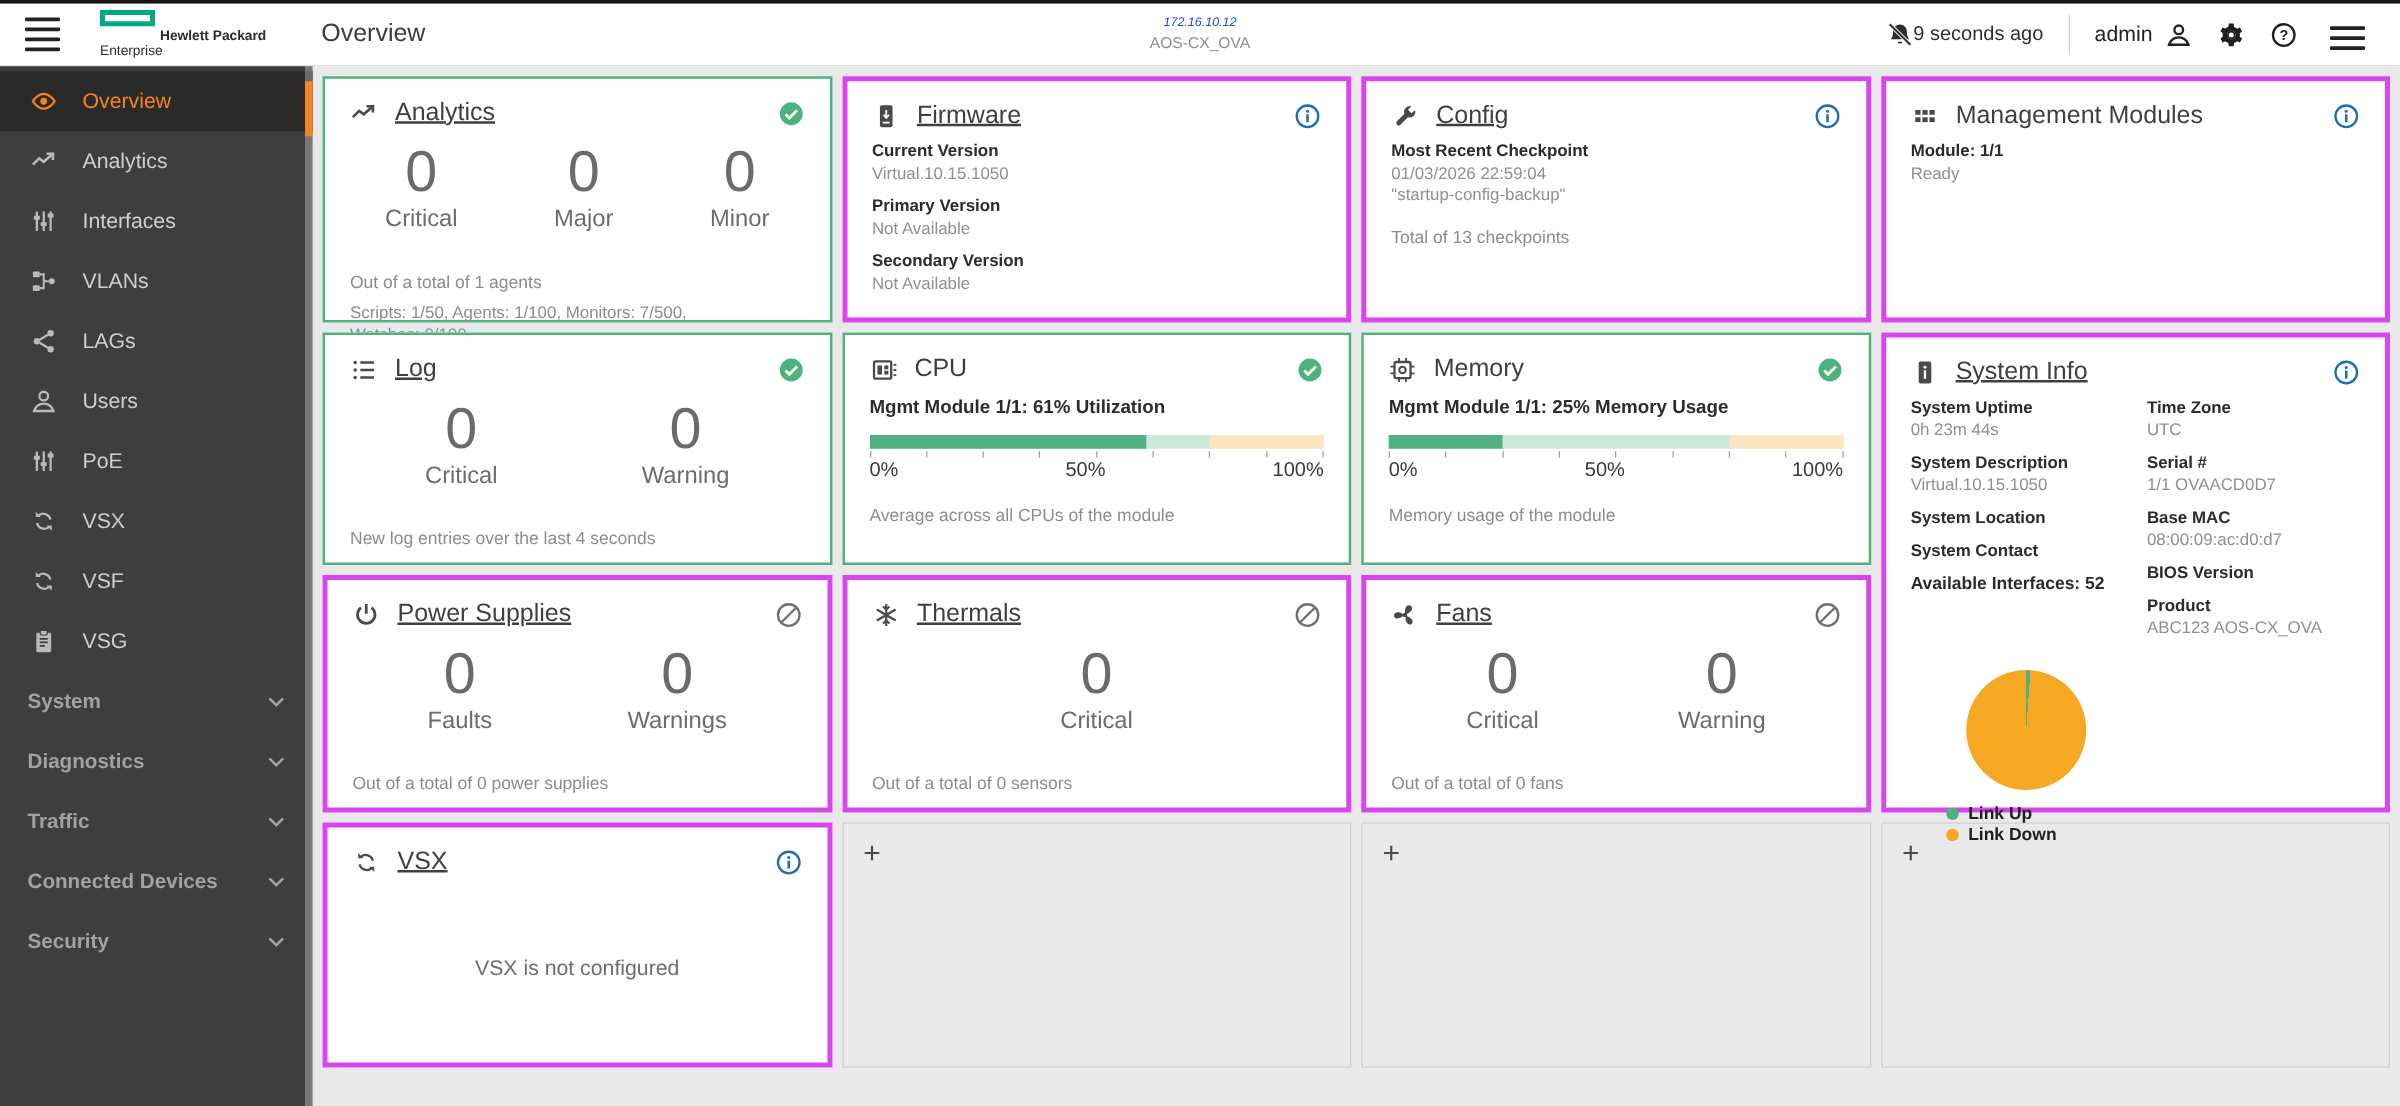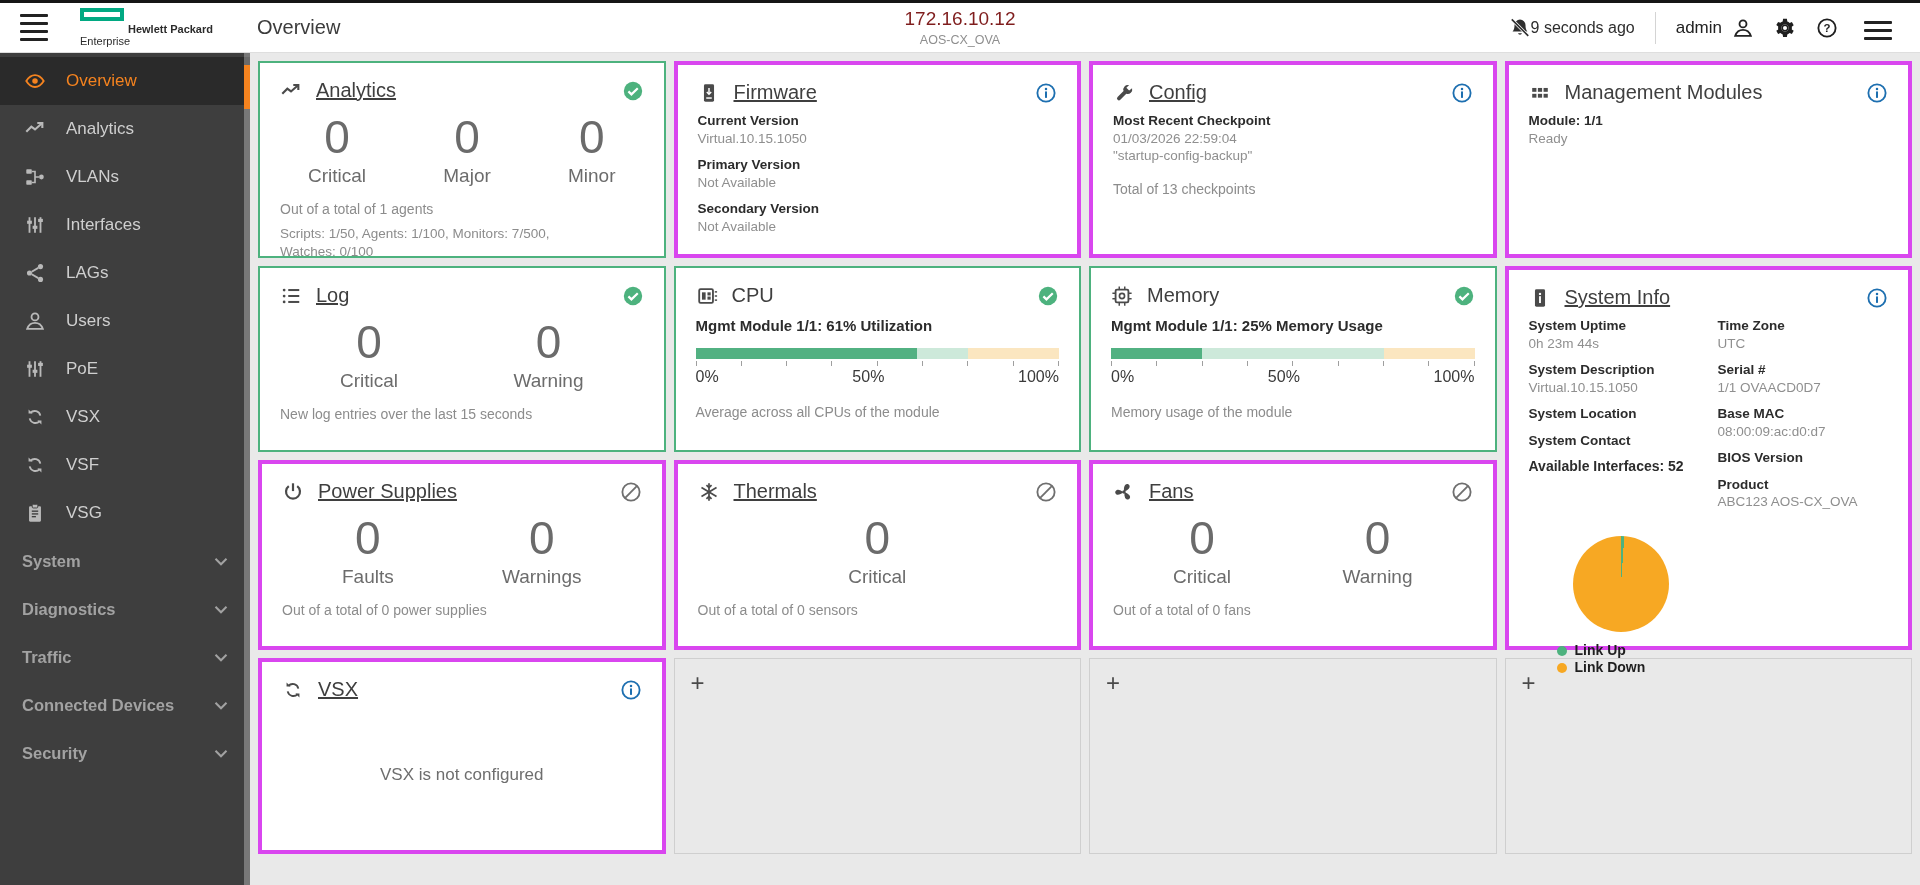--- a/index.html
+++ b/index.html
@@ -13,21 +13,21 @@
     display:flex; align-items:center; position:relative; }
   .tb-left { display:flex; align-items:center; gap:26px; padding-left:14px; }
   .hamburger { width:40px; height:34px; display:flex; flex-direction:column; justify-content:center; gap:5px; background:none; border:none; cursor:pointer; padding:0 6px; }
   .hamburger i { display:block; height:3px; background:#222; border-radius:1px; }
   .brand { display:flex; flex-direction:column; line-height:1.05; }
   .hpe-rect { width:44px; height:13px; border:4px solid #01a982; margin-bottom:3px; }
   .brand-l1 { font-size:11px; font-weight:bold; color:#2b2b2b;padding-left:48px; }
   .brand-l2 { font-size:11px; color:#2b2b2b; }
   .page-title { font-size:20px; color:#3c3c3c; margin-left:18px; }
   .tb-center { position:absolute; left:50%; transform:translateX(-50%); text-align:center; line-height:1.35; }
-  .tb-ip { font-size:19px; color:#7f1d1d; }
+  .tb-ip { font-size:10px; color:#1d4ed8;font-style:italic; }
   .tb-device { font-size:12.5px; color:#8f8f8f; }
   .tb-right { margin-left:auto; display:flex; align-items:center; gap:20px; padding-right:22px; }
   .tb-right .icon svg { display:block; }
   .refresh-group { display:flex; align-items:center; color:#2e2e2e; font-size:16px; cursor:pointer; background:none; border:none; }
   .tb-divider { width:1px; height:32px; background:#d4d4d4; }
   .user-group { display:flex; align-items:center; gap:10px; font-size:17px; color:#222; cursor:pointer; background:none; border:none; font-family:inherit; }
   .tb-iconbtn { background:none; border:none; cursor:pointer; color:#1f1f1f; display:flex; align-items:center; }
 
   
   .body-wrap { display:flex; height:832px; }
@@ -63,21 +63,21 @@
   .head-status { margin-left:auto; display:flex; }
   .st-ok { color:#4db27e; }
   .st-info { color:#1d6fb0; cursor:pointer; }
   .st-off { color:#6f6f6f; }
 
   .stats { display:flex; justify-content:space-between; padding:2px 28px 0 28px; }
   .stats.center1 { justify-content:center; }
   .stat { text-align:center; }
   .stat .num { font-size:46px; font-weight:300; color:#6b6b6b; line-height:1.1; }
   .stat .lab { font-size:19px; color:#6c6c6c; margin-top:2px; }
-  .note { font-size:14px; color:#8c8c8c; margin-top:14px; }
+  .note { font-size:14px; color:#8c8c8c; margin-top:30px; }
   .note.detail { font-size:13.5px; margin-top:12px; line-height:1.35; max-width:270px; }
 
   
   .sub { font-size:15px; font-weight:bold; color:#2c2c2c; margin-top:10px; }
   .bar { margin-top:14px; height:11px; position:relative;
     background:linear-gradient(to right,#cde9da 0 75%,#fbe6c0 75% 100%); }
   .bar .fill { position:absolute; left:0; top:0; height:100%; background:#52b182; }
   .ticks { display:flex; justify-content:space-between; height:7px; padding-top:2px; }
   .ticks i { width:1px; height:5px; background:#9f9f9f; }
   .bar-labels { display:flex; justify-content:space-between; font-size:16px; color:#3a3a3a; margin-top:2px; }
@@ -194,46 +194,46 @@
             <svg width="22" height="22" viewBox="0 0 24 24" xmlns="http://www.w3.org/2000/svg">
               <polyline points="2.5,15 8,9.5 12,12.5 20,5.5" fill="none" stroke="currentColor" stroke-width="2.3"></polyline>
               <polyline points="14.5,5.5 20,5.5 20,11" fill="none" stroke="currentColor" stroke-width="2.3"></polyline>
             </svg>
           </span>
         <span class="slabel">Analytics</span>
       </div>
       <div class="side-item">
         <span class="icon">
             <svg width="22" height="22" viewBox="0 0 24 24" xmlns="http://www.w3.org/2000/svg">
+              <g stroke="currentColor" stroke-width="2">
+                <line x1="6" y1="3.5" x2="6" y2="20.5"></line>
+                <line x1="12" y1="3.5" x2="12" y2="20.5"></line>
+                <line x1="18" y1="3.5" x2="18" y2="20.5"></line>
+              </g>
+              <g stroke="currentColor" stroke-width="3.4">
+                <line x1="3.4" y1="9" x2="8.6" y2="9"></line>
+                <line x1="9.4" y1="14.5" x2="14.6" y2="14.5"></line>
+                <line x1="15.4" y1="7" x2="20.6" y2="7"></line>
+              </g>
+            </svg>
+          </span>
+        <span class="slabel">Interfaces</span>
+      </div>
+      <div class="side-item">
+        <span class="icon">
+            <svg width="22" height="22" viewBox="0 0 24 24" xmlns="http://www.w3.org/2000/svg">
               <g fill="currentColor">
                 <rect x="2.5" y="3.5" width="6" height="5" rx="0.8"></rect>
                 <rect x="2.5" y="15.5" width="6" height="5" rx="0.8"></rect>
                 <circle cx="19" cy="12" r="2.6"></circle>
               </g>
               <path d="M8.5 6h3.5v12H8.5 M12 12h4.5" fill="none" stroke="currentColor" stroke-width="1.8"></path>
             </svg>
           </span>
         <span class="slabel">VLANs</span>
-      </div>
-      <div class="side-item">
-        <span class="icon">
-            <svg width="22" height="22" viewBox="0 0 24 24" xmlns="http://www.w3.org/2000/svg">
-              <g stroke="currentColor" stroke-width="2">
-                <line x1="6" y1="3.5" x2="6" y2="20.5"></line>
-                <line x1="12" y1="3.5" x2="12" y2="20.5"></line>
-                <line x1="18" y1="3.5" x2="18" y2="20.5"></line>
-              </g>
-              <g stroke="currentColor" stroke-width="3.4">
-                <line x1="3.4" y1="9" x2="8.6" y2="9"></line>
-                <line x1="9.4" y1="14.5" x2="14.6" y2="14.5"></line>
-                <line x1="15.4" y1="7" x2="20.6" y2="7"></line>
-              </g>
-            </svg>
-          </span>
-        <span class="slabel">Interfaces</span>
       </div>
       <div class="side-item">
         <span class="icon">
             <svg width="22" height="22" viewBox="0 0 24 24" xmlns="http://www.w3.org/2000/svg">
               <g fill="currentColor">
                 <circle cx="18" cy="5" r="2.8"></circle>
                 <circle cx="6" cy="12" r="2.8"></circle>
                 <circle cx="18" cy="19" r="2.8"></circle>
               </g>
               <g stroke="currentColor" stroke-width="2">
@@ -502,21 +502,21 @@
       <div class="stats" style="padding:2px 60px 0 60px">
         <div class="stat">
           <div class="num">0</div>
           <div class="lab">Critical</div>
         </div>
         <div class="stat">
           <div class="num">0</div>
           <div class="lab">Warning</div>
         </div>
       </div>
-      <div class="note">New log entries over the last 15 seconds</div>
+      <div class="note">New log entries over the last 4 seconds</div>
     </section>
 
     <section class="card green">
       <div class="card-head">
         <span class="c-icon icon">
             <svg width="22" height="22" viewBox="0 0 24 24" xmlns="http://www.w3.org/2000/svg">
               <rect x="3.5" y="4.5" width="15" height="15" rx="1.5" fill="none" stroke="currentColor" stroke-width="2"></rect>
               <rect x="6.5" y="8" width="4" height="8" fill="currentColor"></rect>
               <rect x="12.5" y="8" width="3.5" height="3.4" fill="currentColor"></rect>
               <rect x="12.5" y="12.6" width="3.5" height="3.4" fill="currentColor"></rect>

